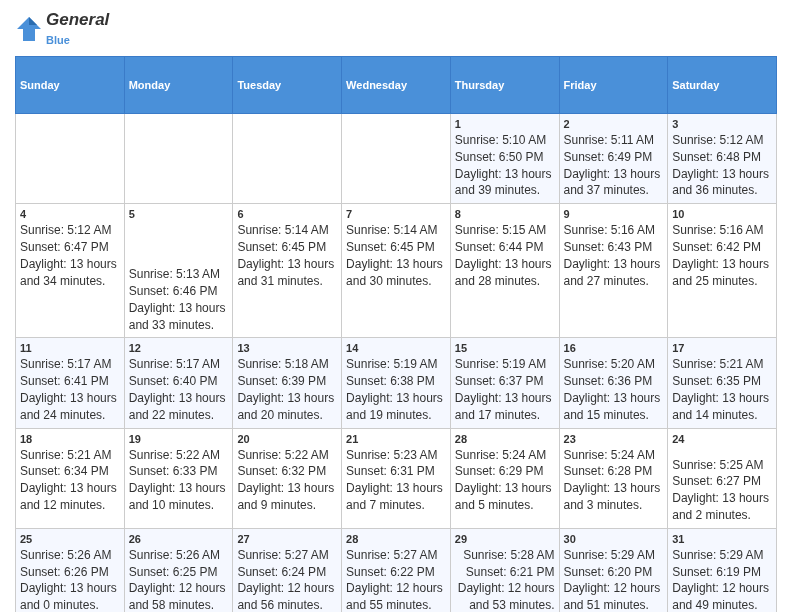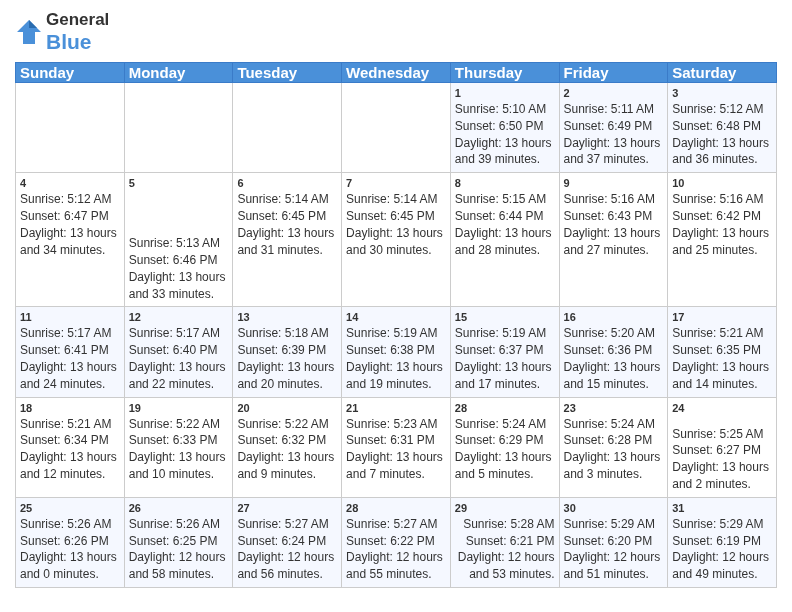--- a/index.html
+++ b/index.html
@@ -43,23 +43,23 @@
       color: #555;
     }
     table {
       width: 100%;
       border-collapse: collapse;
       table-layout: fixed;
     }
     thead tr th {
       background-color: #4a90d9;
       color: #fff;
-      font-size: 15px;
+      font-size: 11px;
       font-weight: bold;
-      padding: 1px 4px;
+      padding: 22px 4px;
       text-align: left;
       border: 1px solid #3a7bc8;
     }
     tbody tr td {
       vertical-align: top;
       padding: 4px 4px;
       border: 1px solid #ccc;
       font-size: 9.5px;
       color: #333;
       height: 78px;
@@ -91,22 +91,22 @@
 <body>
 
 <div class="container">
   <div class="header">
     <div class="logo">
       <svg class="logo-icon" viewBox="0 0 28 28">
         <polygon points="14,2 26,14 20,14 20,26 8,26 8,14 2,14" fill="#4a90d9"></polygon>
         <polygon points="14,2 22,10 14,10" fill="#2a6cb0"></polygon>
       </svg>
       <div>
-        <span style="color:#333;font-weight:bold;font-size:17px;">General</span><br>
-        <span style="color:#4a90d9;font-weight:bold;font-size:21px;">Blue</span>
+        <span style="color:#333;font-weight:bold;font-size:17px;font-style:italic;">General</span><br>
+        <span style="color:#4a90d9;font-weight:bold;font-size:11px;">Blue</span>
       </div>
     </div>
     <div class="title-block">
       <div class="month-title"></div>
       <div class="location"></div>
     </div>
   </div>
 
   <table>
     <thead>

